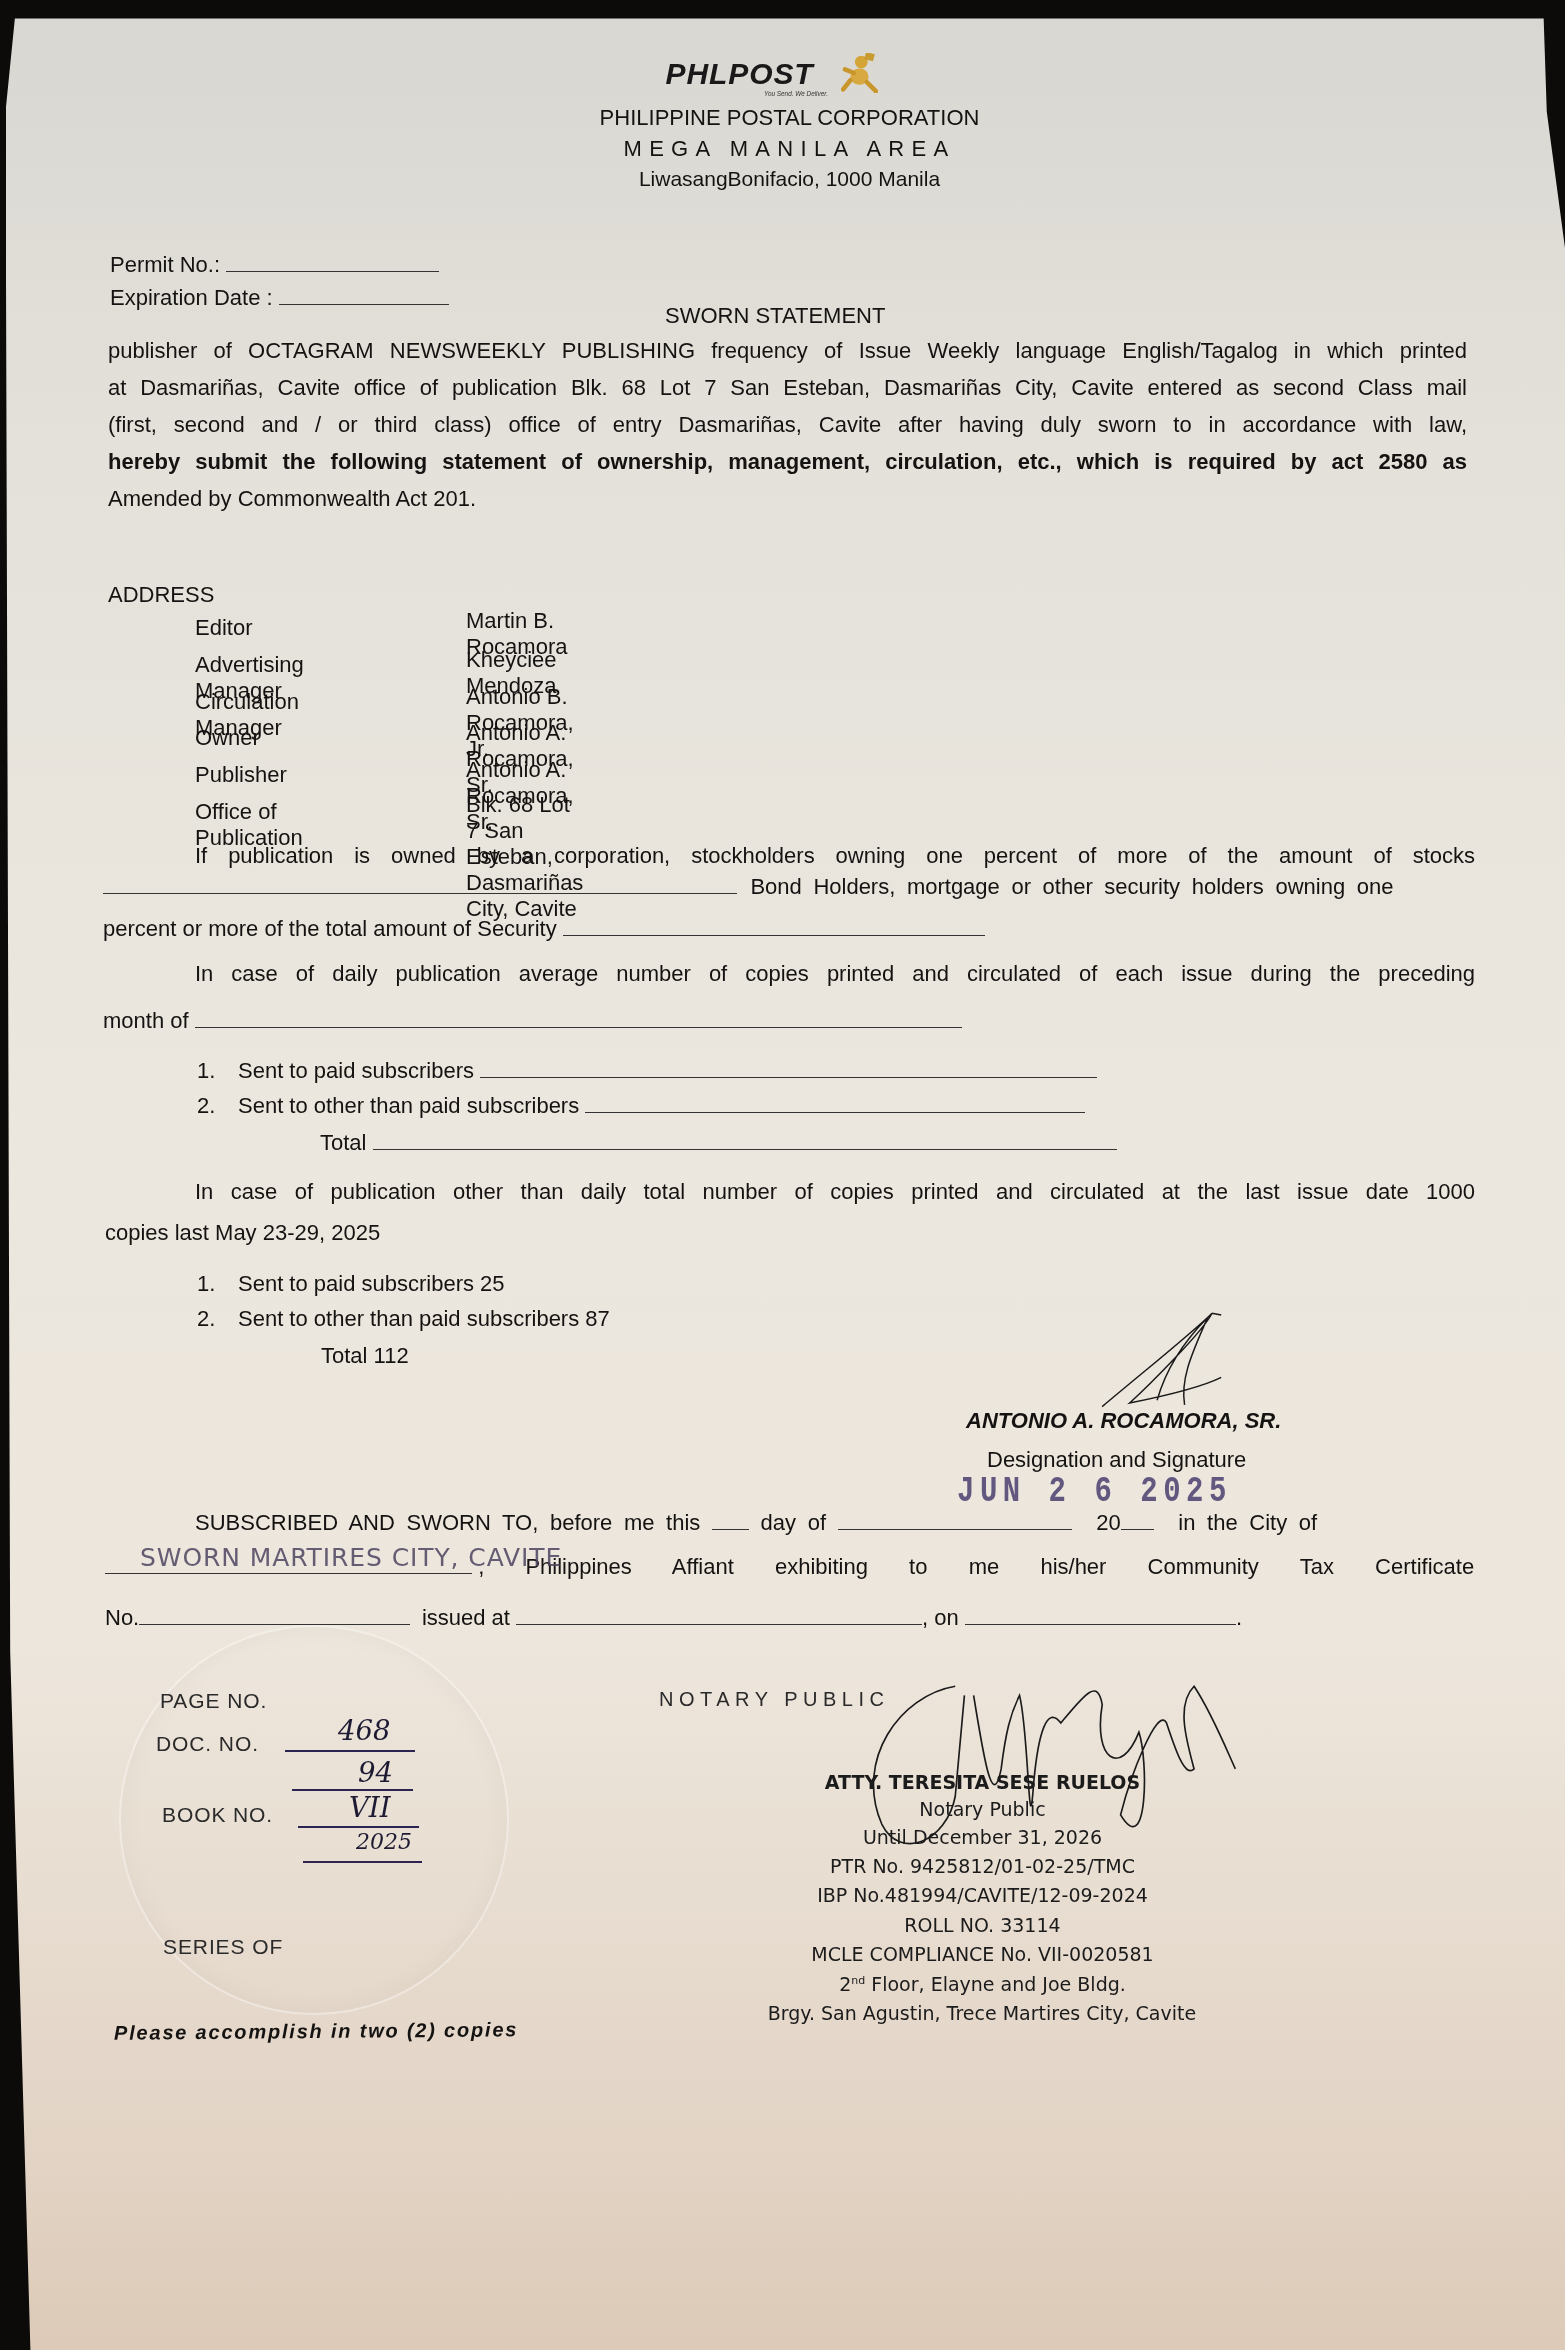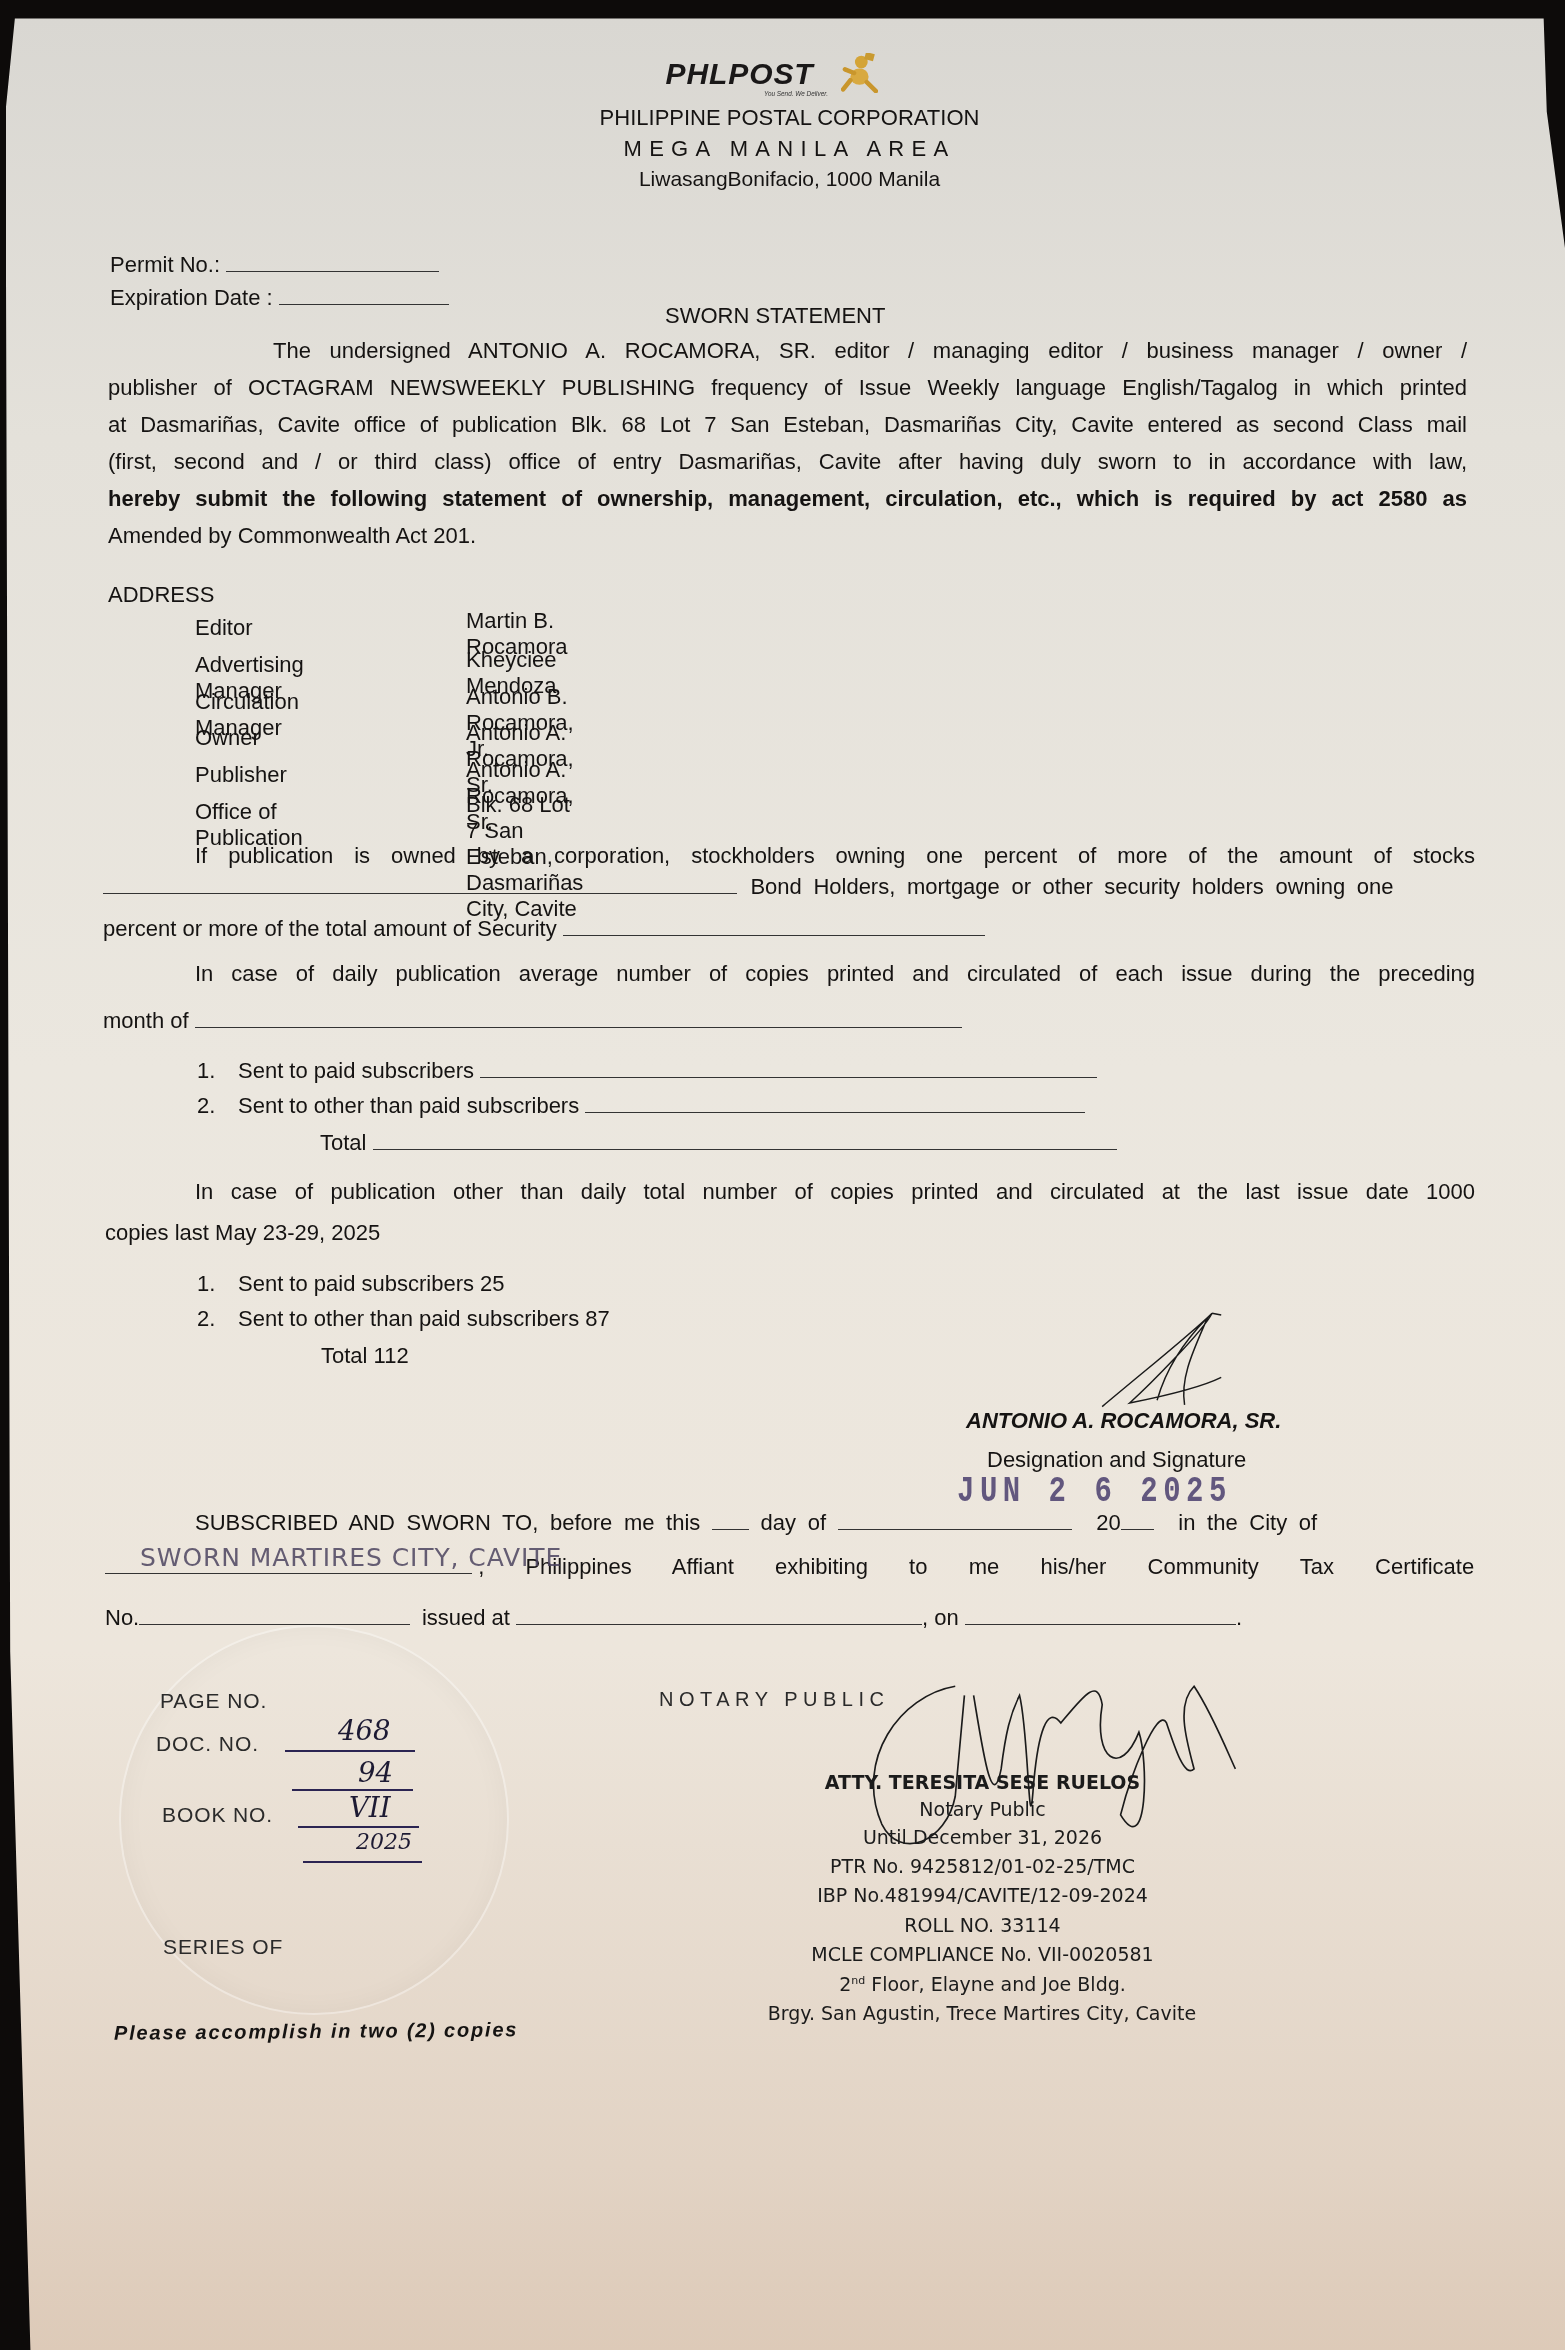--- a/index.html
+++ b/index.html
@@ -66,21 +66,20 @@
   <span class="uline" style="width:213px;"></span>
 </div>
 <div class="abs lbl" style="left:110px; top:285px;">
   <span>Expiration Date :</span>
   <span class="uline" style="width:170px;"></span>
 </div>
 
 <div class="abs title">SWORN STATEMENT</div>
 
 <div class="abs" style="left:108px; top:332px; width:1359px; font-size:22px; line-height:37px;">
-  <div style="padding-left:165px; text-align:justify; text-align-last:justify;">The undersigned ANTONIO A. ROCAMORA, SR. editor / managing editor / business manager / owner /</div>
   <div style="text-align:justify; text-align-last:justify;">publisher of OCTAGRAM NEWSWEEKLY PUBLISHING frequency of Issue Weekly language English/Tagalog in which printed</div>
   <div style="text-align:justify; text-align-last:justify;">at Dasmariñas, Cavite office of publication Blk. 68 Lot 7 San Esteban, Dasmariñas City, Cavite entered as second Class mail</div>
   <div style="text-align:justify; text-align-last:justify;">(first, second and / or third class) office of entry Dasmariñas, Cavite after having duly sworn to in accordance with law,</div>
   <div style="text-align:justify; text-align-last:justify;font-weight:bold;">hereby submit the following statement of ownership, management, circulation, etc., which is required by act 2580 as</div>
   <div>Amended by Commonwealth Act 201.</div>
 </div>
 
 <div class="abs lbl" style="left:108px; top:582px;">ADDRESS</div>
 <div class="addr-row" style="left:195px; top:615px;">
   <span class="addr-label">Editor</span>

